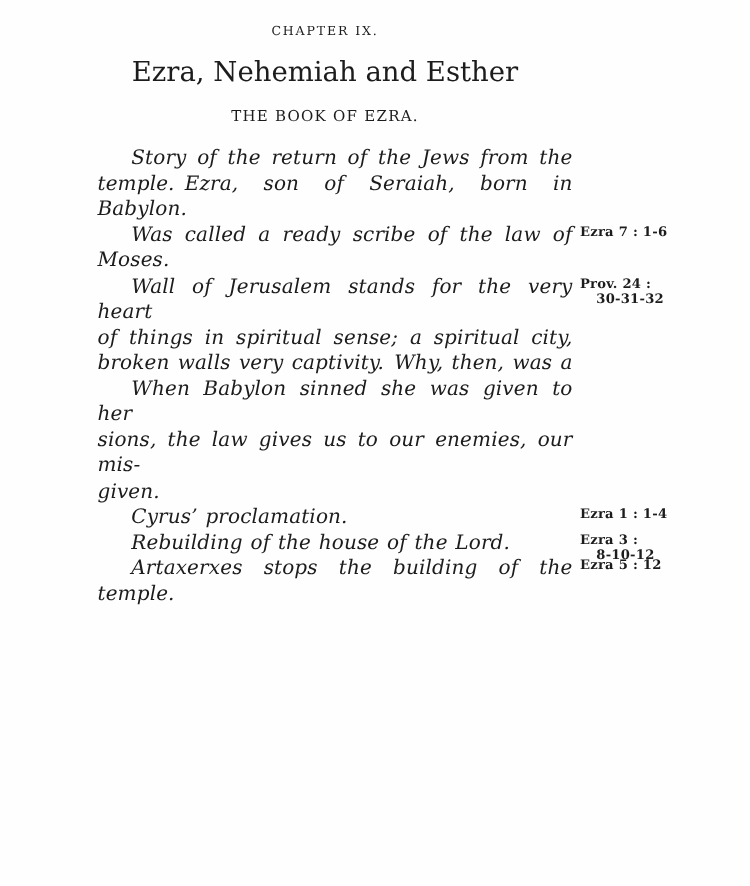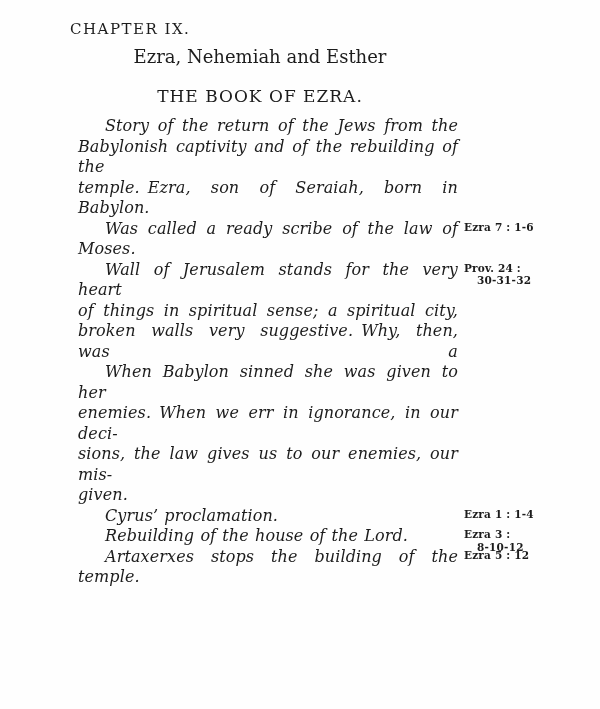--- a/index.html
+++ b/index.html
@@ -8,36 +8,37 @@
     width: 600px;
     height: 709px;
     background: #fefefe;
     font-family: "DejaVu Serif", serif;
     color: #1c1c1c;
     overflow: hidden;
   }
   .chapter-heading {
     position: absolute;
     top: 20px; left: 70px; width: 380px;
-    font-size: 15px;
+    text-align: center;
+    font-size: 10px;
     letter-spacing: 1.5px;
     font-weight: 400;
   }
   .book-title {
     position: absolute;
     top: 46px; left: 70px; width: 380px;
     text-align: center;
-    font-size: 18px;
+    font-size: 22px;
     font-weight: 400;
   }
   .section-heading {
     position: absolute;
     top: 86px; left: 70px; width: 380px;
     text-align: center;
-    font-size: 17px;
+    font-size: 12px;
     letter-spacing: 1px;
     font-weight: 400;
   }
   .text-column {
     position: absolute;
     top: 116px; left: 78px; width: 380px;
     font-size: 16px;
     line-height: 20.5px;
     letter-spacing: 0.1px;
   }
@@ -62,41 +63,39 @@
 </head>
 <body>
 
 <div class="page">
   <div class="chapter-heading">CHAPTER IX.</div>
   <div class="book-title">Ezra, Nehemiah and Esther</div>
   <div class="section-heading">THE BOOK OF EZRA.</div>
   <div class="text-column">
       <div class="para">
         <div class="line fill indent"><span>Story of the return of the Jews from the</span></div>
-        <div class="line fill"><span>Babylonish captivity and of the rebuilding of the</span></div>
         <div class="line last"><span>temple. Ezra, son of Seraiah, born in Babylon.</span></div>
       </div>
       <div class="para">
         <div class="line last indent"><span>Was called a ready scribe of the law of Moses.</span></div>
         <div class="note">
           <div class="nl1">Ezra 7 : 1-6</div>
         </div>
       </div>
       <div class="para">
         <div class="line fill indent"><span>Wall of Jerusalem stands for the very heart</span></div>
         <div class="line fill"><span>of things in spiritual sense; a spiritual city,</span></div>
-        <div class="line fill"><span>broken walls very suggestive. Why, then, was a</span></div>
+        <div class="line fill"><span>broken walls very captivity. Why, then, was a</span></div>
         <div class="note">
           <div class="nl1">Prov. 24 :</div>
           <div class="nl2">30-31-32</div>
         </div>
       </div>
       <div class="para">
         <div class="line fill indent"><span>When Babylon sinned she was given to her</span></div>
-        <div class="line fill"><span>enemies. When we err in ignorance, in our deci-</span></div>
         <div class="line fill"><span>sions, the law gives us to our enemies, our mis-</span></div>
         <div class="line last"><span>given.</span></div>
       </div>
       <div class="para">
         <div class="line last indent"><span>Cyrus’ proclamation.</span></div>
         <div class="note">
           <div class="nl1">Ezra 1 : 1-4</div>
         </div>
       </div>
       <div class="para">

